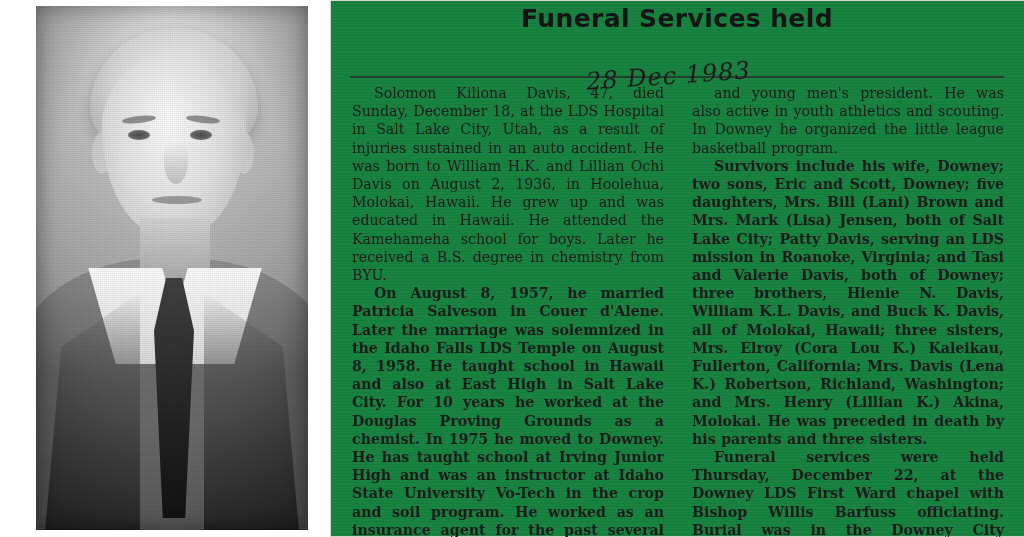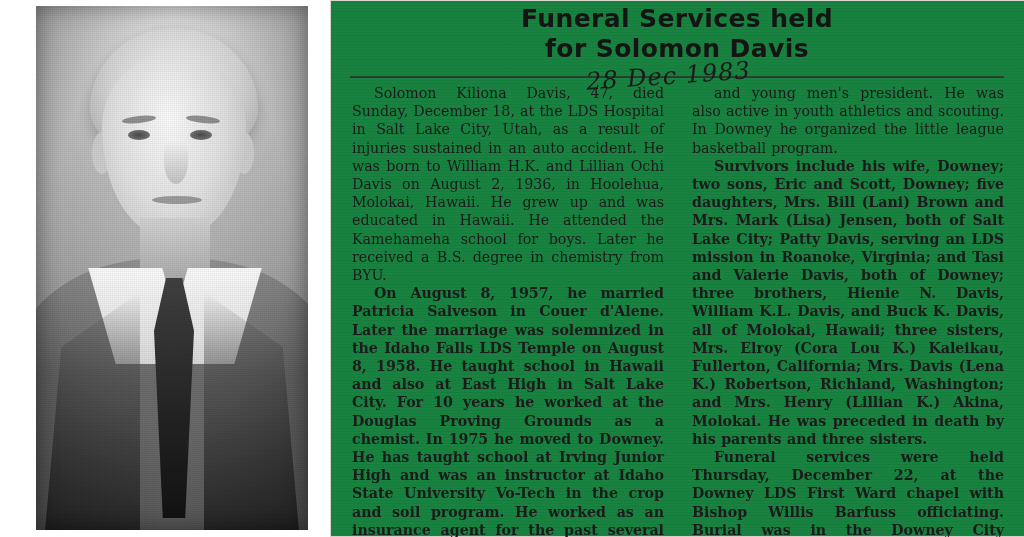--- a/index.html
+++ b/index.html
@@ -259,21 +259,20 @@
       <div class="pf-grain"></div>
       <div class="pf-vig"></div>
       <div class="pf-edge"></div>
     </div>
   </div>
 
   <div id="clipping">
 
     <div id="headline">
       <span class="hl-1">Funeral Services held</span>
-      <span class="hl-2">for Solomon Davis</span>
     </div>
 
     <div id="rule"></div>
 
     <div id="handwriting">28 Dec 1983</div>
 
     <div class="column" id="col-left">
       <p>Solomon Kiliona Davis, 47, died Sunday, December 18, at the LDS Hospital in Salt Lake City, Utah, as a result of injuries sustained in an auto accident. He was born to William H.K. and Lillian Ochi Davis on August 2, 1936, in Hoolehua, Molokai, Hawaii. He grew up and was educated in Hawaii. He attended the Kamehameha school for boys. Later he received a B.S. degree in chemistry from BYU.</p>
       <p>On August 8, 1957, he married Patricia Salveson in Couer d'Alene. Later the marriage was solemnized in the Idaho Falls LDS Temple on August 8, 1958. He taught school in Hawaii and also at East High in Salt Lake City. For 10 years he worked at the Douglas Proving Grounds as a chemist. In 1975 he moved to Downey. He has taught school at Irving Junior High and was an instructor at Idaho State University Vo-Tech in the crop and soil program. He worked as an insurance agent for the past several years.</p>
       <p>He was a member of the LDS Church and taught in all the auxiliaries. He was an elder's quorum president, branch president in Hawaii,</p>

